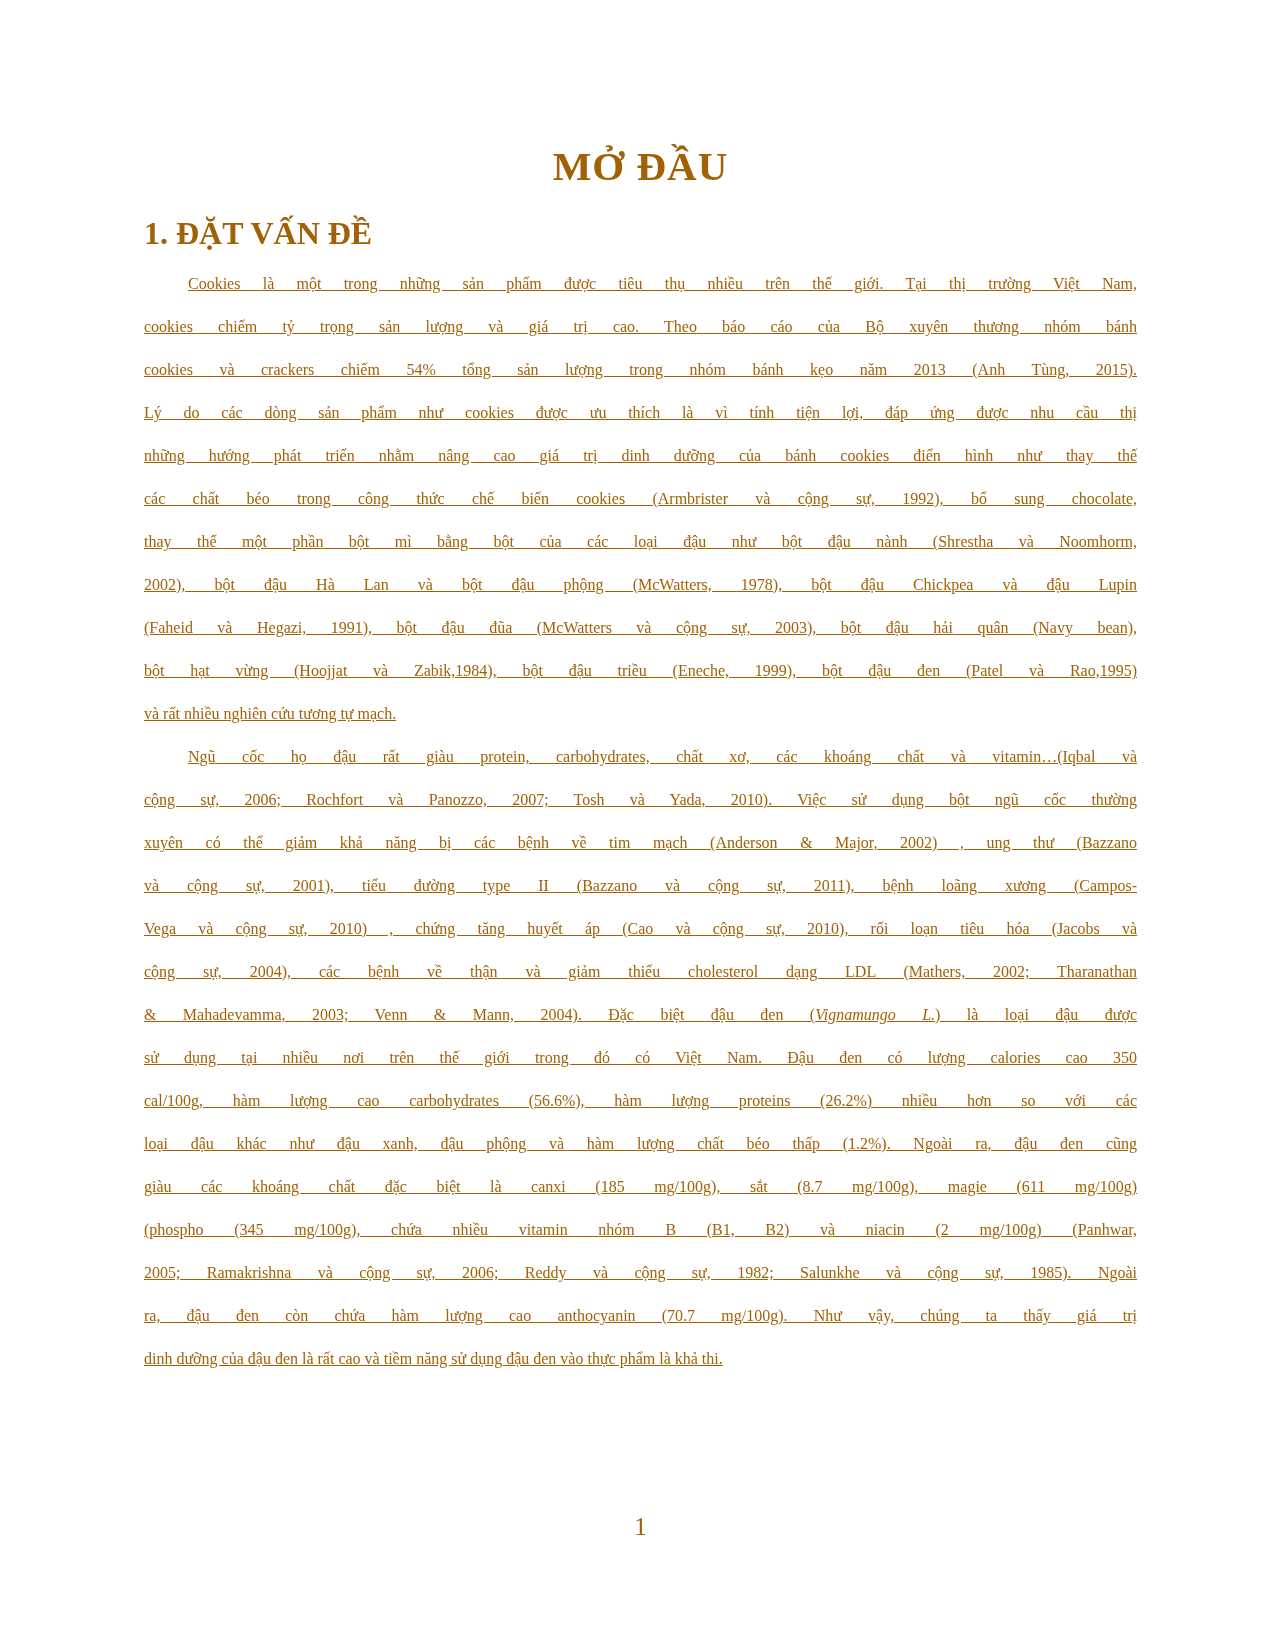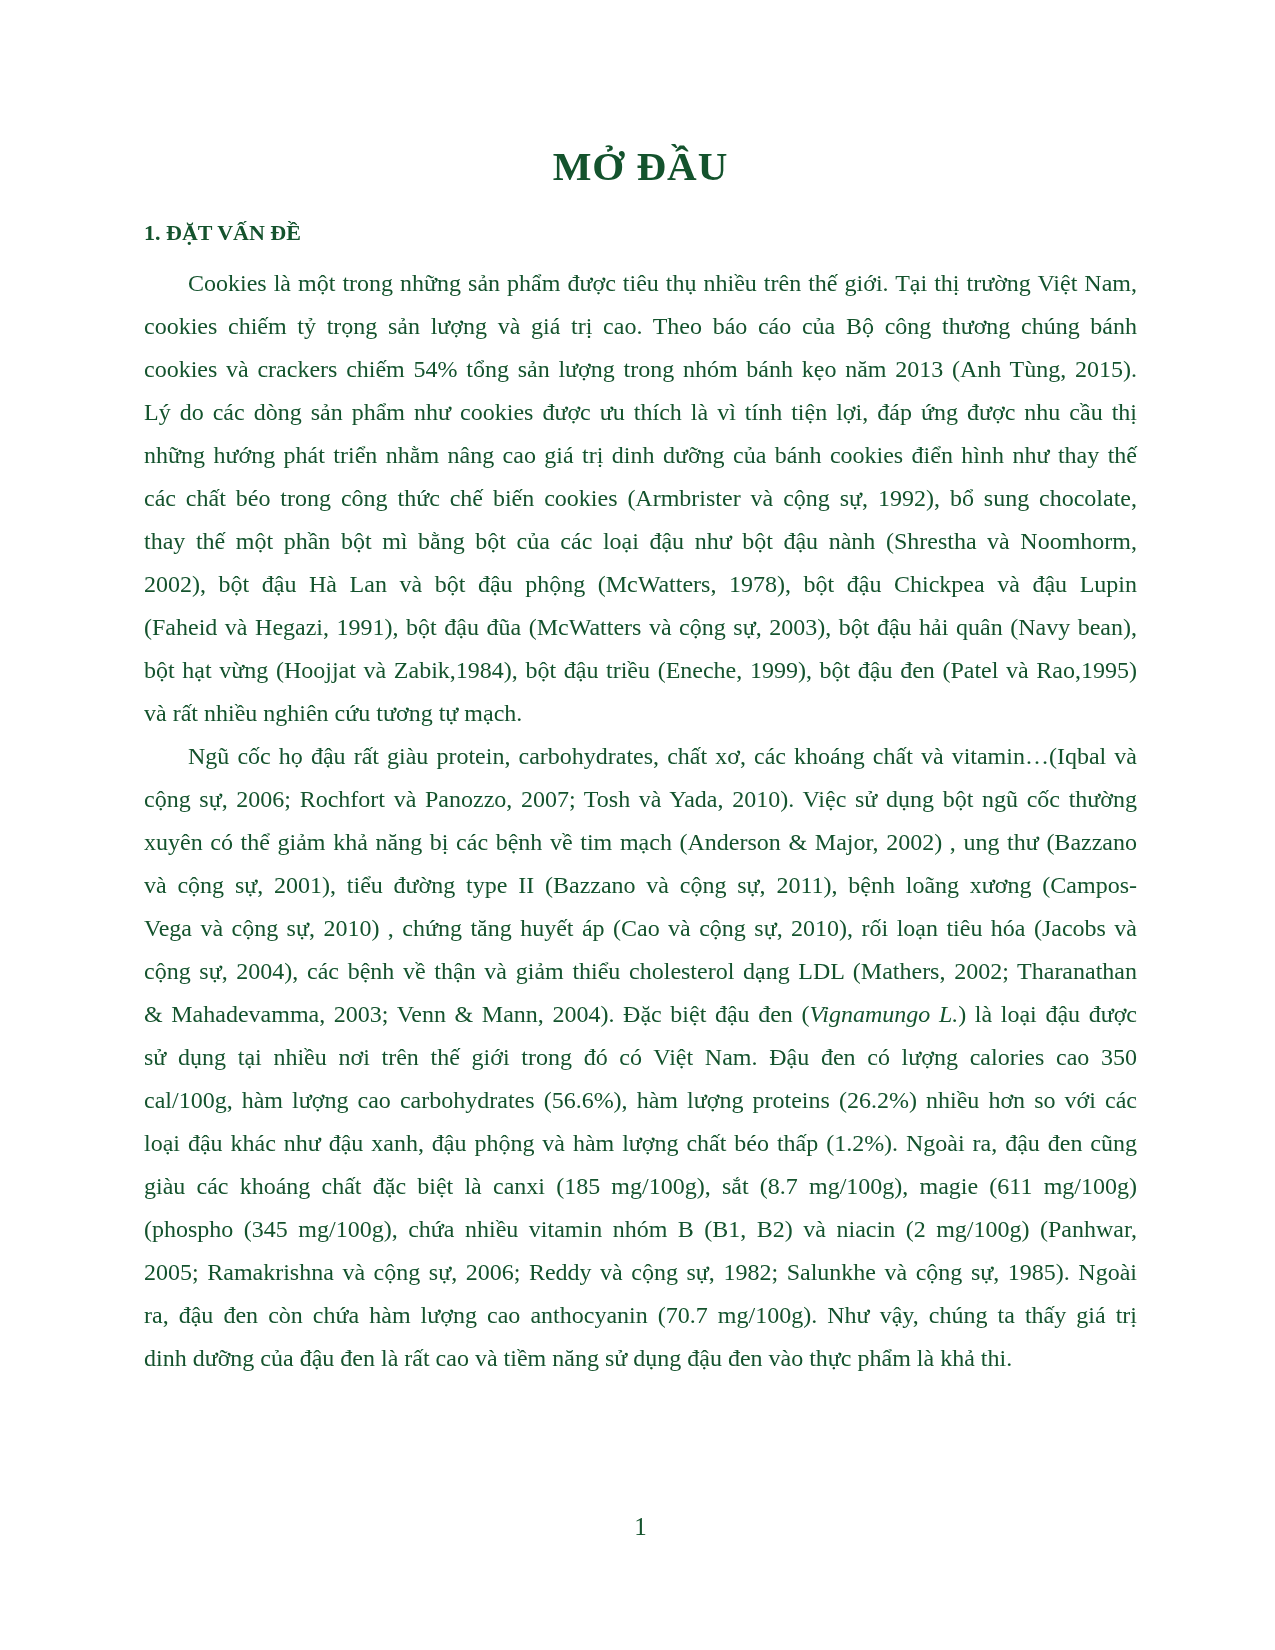--- a/index.html
+++ b/index.html
@@ -6,52 +6,53 @@
     margin: 0;
     padding: 0;
     background: #ffffff;
   }
   .page {
     position: relative;
     width: 1275px;
     height: 1650px;
     background: #ffffff;
     font-family: "Liberation Serif", "DejaVu Serif", serif;
-    color: #14532d;
+    color: #a16207;
     overflow: hidden;
   }
   .content {
     position: absolute;
     left: 144px;
     top: 140px;
     width: 993px;
   }
   .title {
     margin: 0;
     font-size: 41px;
     line-height: 52px;
     font-weight: bold;
     text-align: center;
     letter-spacing: 1px;
   }
   .heading {
     margin: 22px 0 0 0;
-    font-size: 22px;
+    font-size: 32px;
     line-height: 38px;
     font-weight: bold;
   }
   .paragraphs {
     margin-top: 10px;
   }
   .line {
-    font-size: 24px;
+    font-size: 16px;
     line-height: 43px;
     text-align: justify;
     text-align-last: justify;
     white-space: normal;
+    text-decoration: underline;
   }
   .line.first {
     text-indent: 44px;
   }
   .line.last {
     text-align: left;
     text-align-last: left;
   }
   .line .italic {
     font-style: italic;
@@ -69,21 +70,21 @@
 </head>
 <body>
 
 <div class="page">
   <div class="content">
     <h1 class="title">MỞ ĐẦU</h1>
     <h2 class="heading">1. ĐẶT VẤN ĐỀ</h2>
     <div class="paragraphs" id="paragraphs">
         <div>
           <div class="line first" style="white-space: normal;">Cookies là một trong những sản phẩm được tiêu thụ nhiều trên thế giới. Tại thị trường Việt Nam,</div>
-          <div class="line" style="white-space: normal;">cookies chiếm tỷ trọng sản lượng và giá trị cao. Theo báo cáo của Bộ công thương chúng bánh</div>
+          <div class="line" style="white-space: normal;">cookies chiếm tỷ trọng sản lượng và giá trị cao. Theo báo cáo của Bộ xuyên thương nhóm bánh</div>
           <div class="line" style="white-space: normal;">cookies và crackers chiếm 54% tổng sản lượng trong nhóm bánh kẹo năm 2013 (Anh Tùng, 2015).</div>
           <div class="line" style="white-space: normal;">Lý do các dòng sản phẩm như cookies được ưu thích là vì tính tiện lợi, đáp ứng được nhu cầu thị</div>
           <div class="line" style="white-space: normal;">những hướng phát triển nhằm nâng cao giá trị dinh dưỡng của bánh cookies điển hình như thay thế</div>
           <div class="line" style="white-space: normal;">các chất béo trong công thức chế biến cookies (Armbrister và cộng sự, 1992), bổ sung chocolate,</div>
           <div class="line" style="white-space: normal;">thay thế một phần bột mì bằng bột của các loại đậu như bột đậu nành (Shrestha và Noomhorm,</div>
           <div class="line" style="white-space: normal;">2002), bột đậu Hà Lan và bột đậu phộng (McWatters, 1978), bột đậu Chickpea và đậu Lupin</div>
           <div class="line" style="white-space: normal;">(Faheid và Hegazi, 1991), bột đậu đũa (McWatters và cộng sự, 2003), bột đậu hải quân (Navy bean),</div>
           <div class="line" style="white-space: normal;">bột hạt vừng (Hoojjat và Zabik,1984), bột đậu triều (Eneche, 1999), bột đậu đen (Patel và Rao,1995)</div>
           <div class="line last" style="white-space: normal;">và rất nhiều nghiên cứu tương tự mạch.</div>
         </div>

